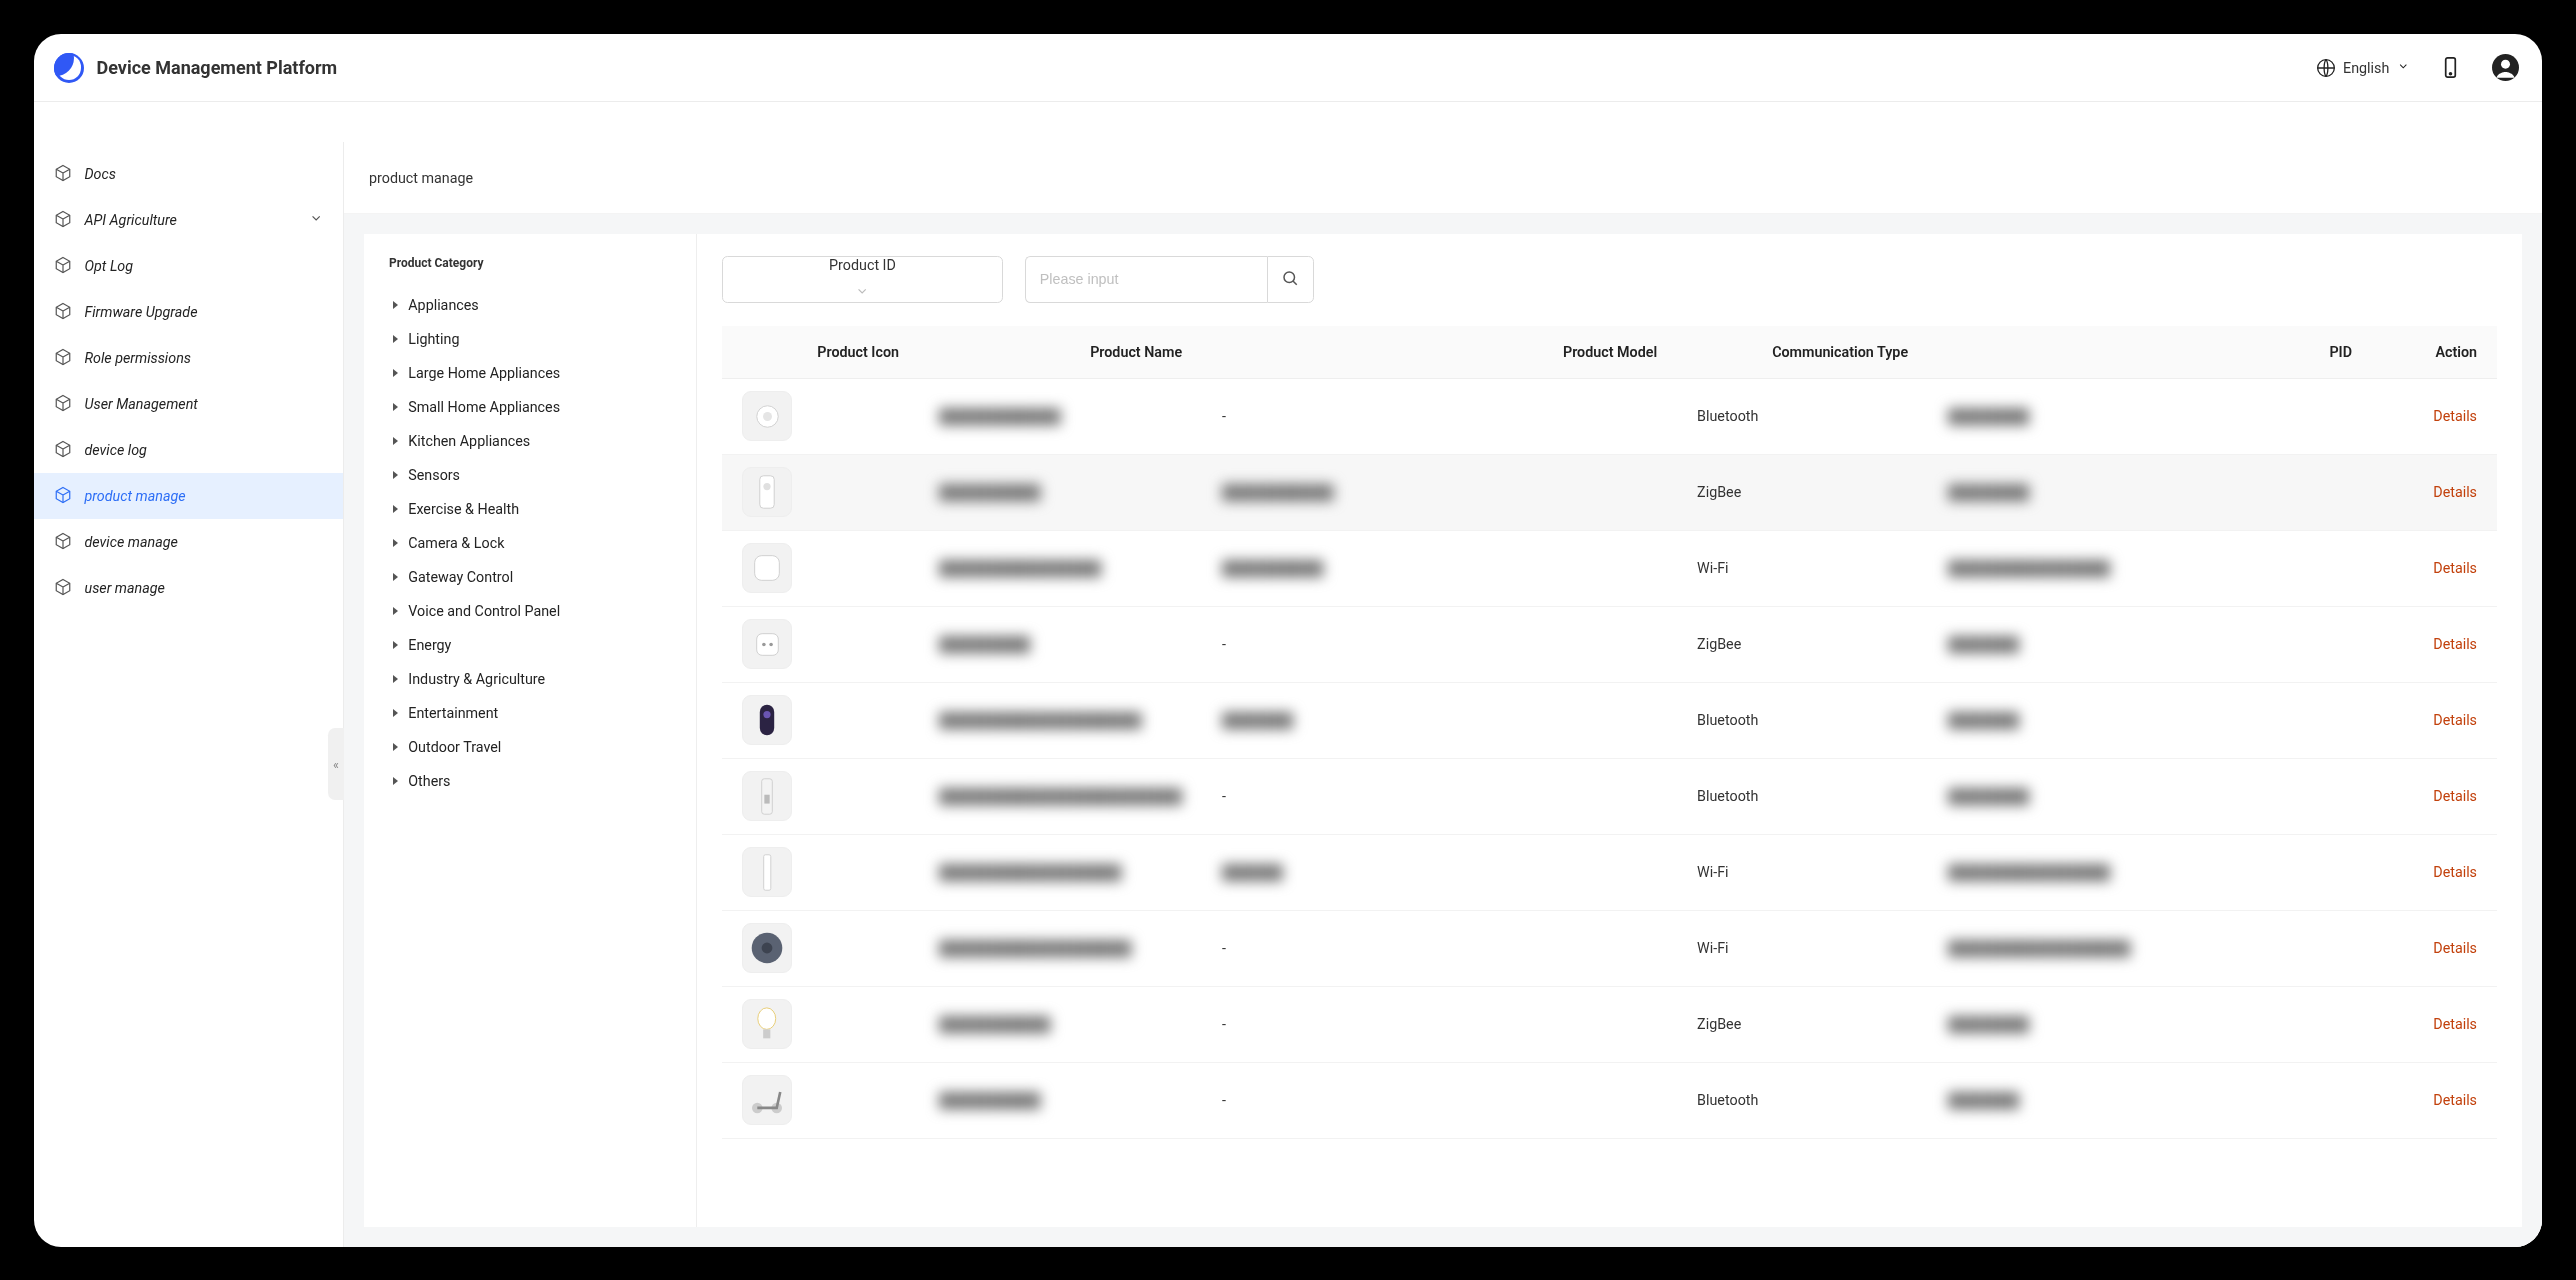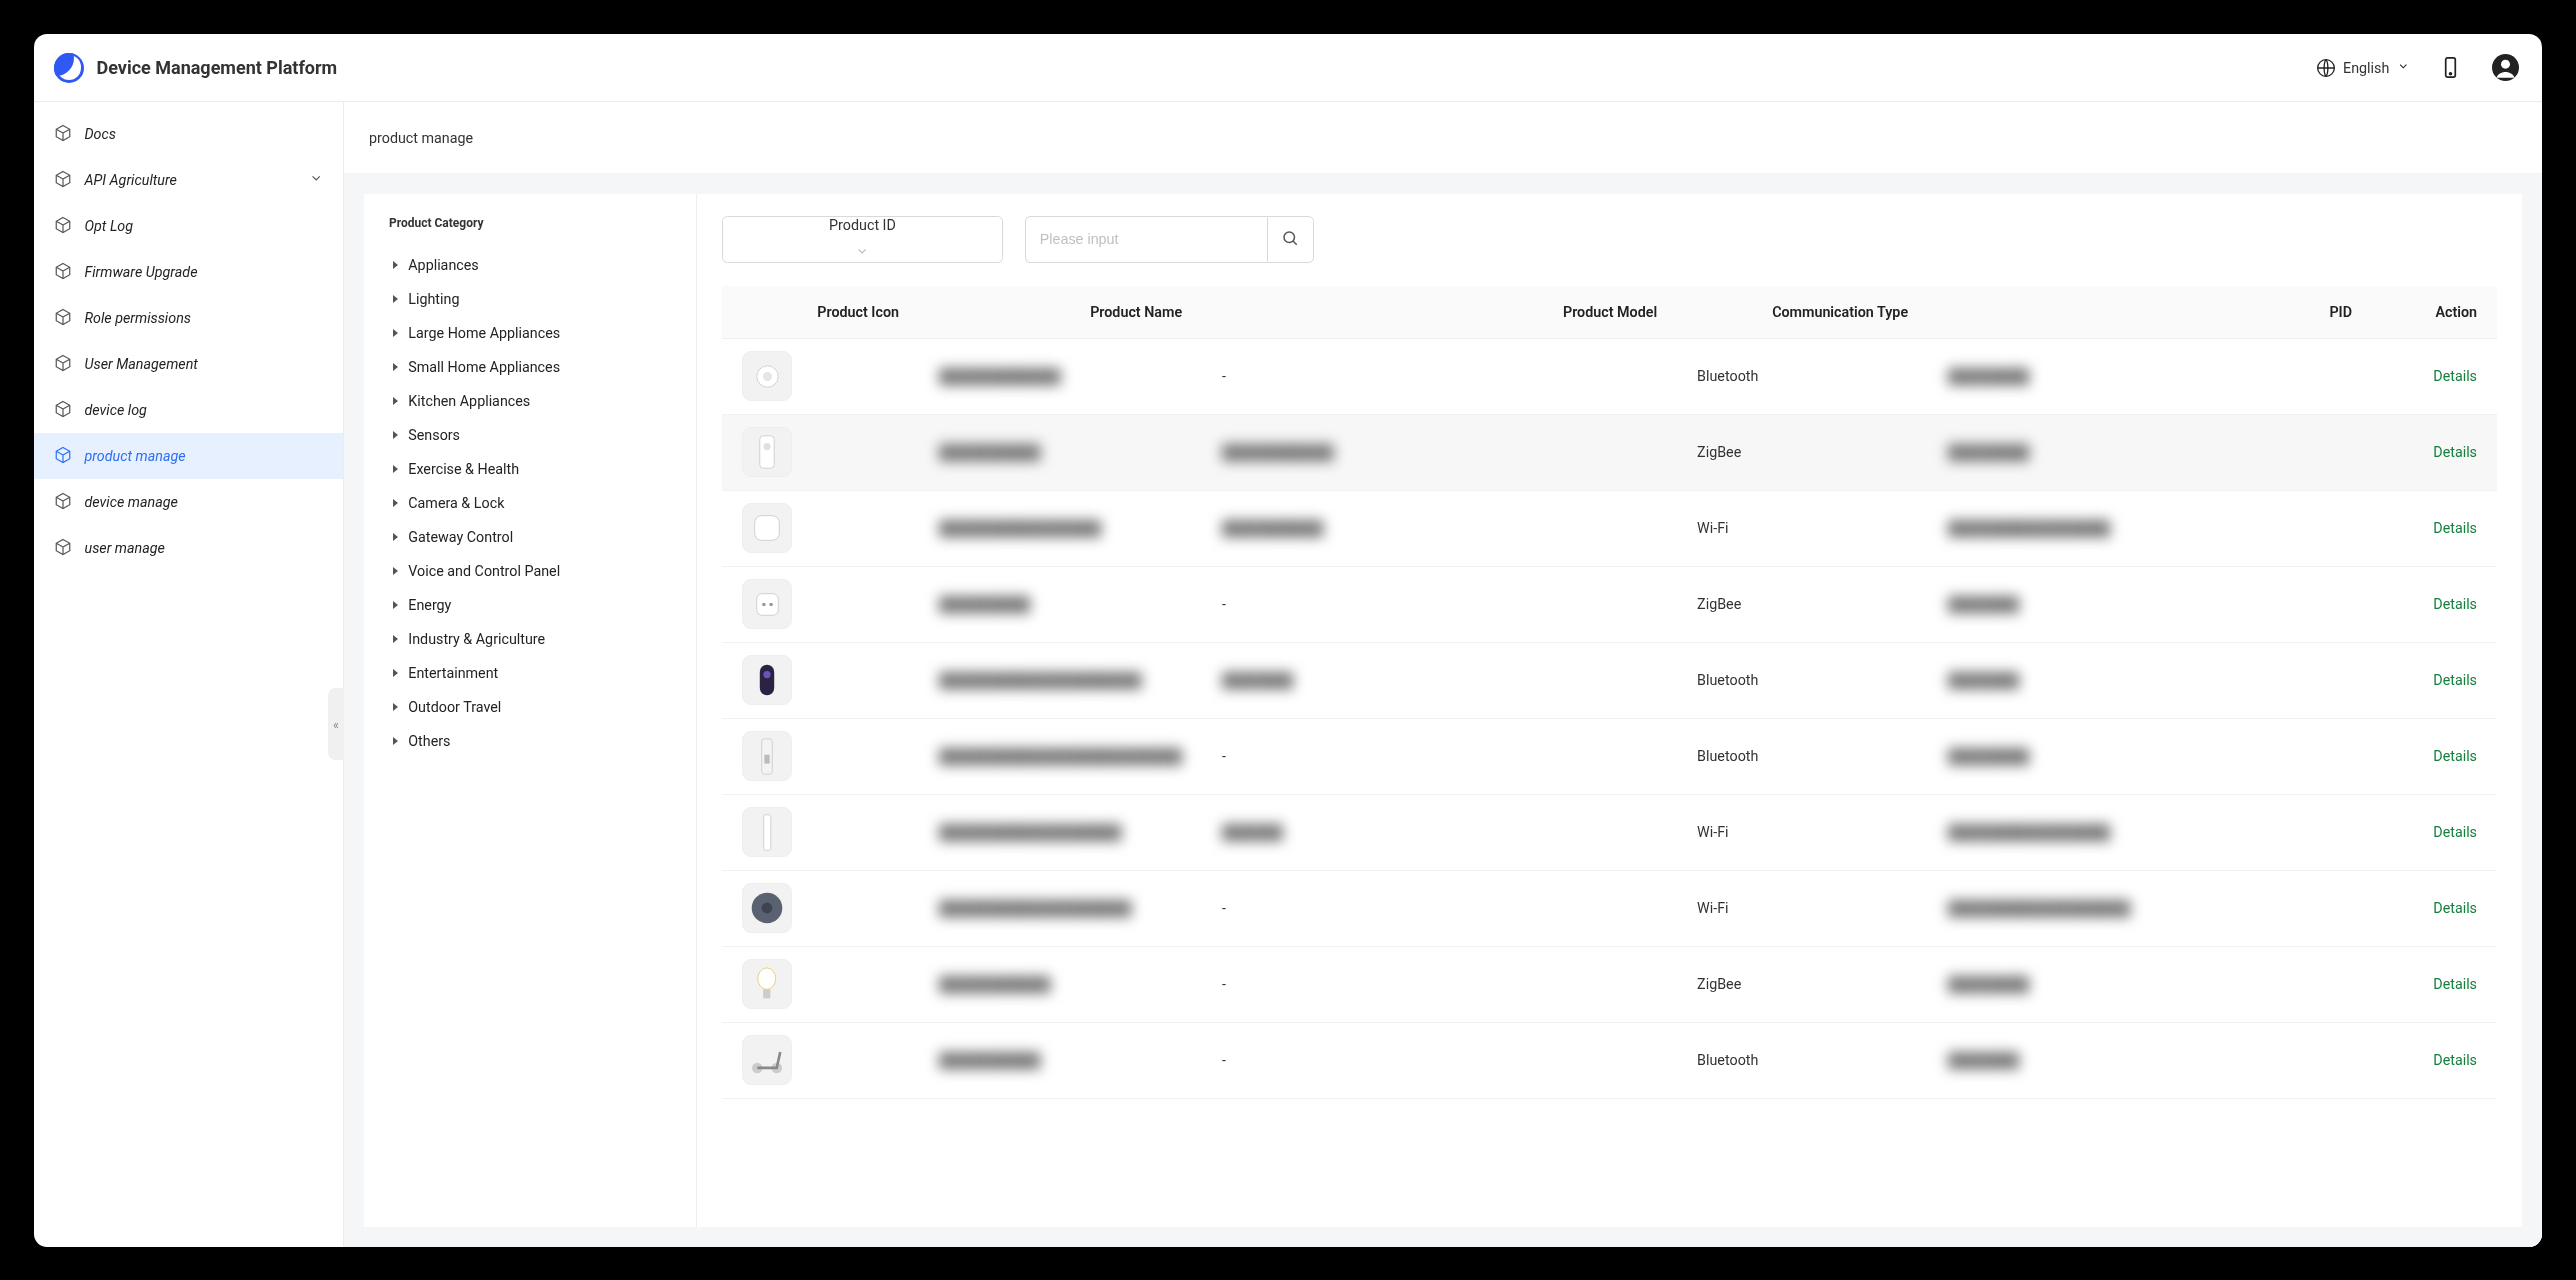--- a/index.html
+++ b/index.html
@@ -14,24 +14,25 @@
     width: 2576px;
     height: 1281px;
     background: #000;
     position: relative;
     padding: 34px;
   }
   .window {
     width: 100%;
     height: 100%;
     background: #fff;
-    border-radius: 13px;
+    border-radius: 27px;
     overflow: hidden;
     display: flex;
     flex-direction: column;
+    gap: 40px;
   }
 
   
   .top-header {
     height: 68px;
     border-bottom: 0.9px solid #ececec;
     display: flex;
     align-items: center;
     padding: 0 23px 0 20px;
     justify-content: space-between;
@@ -228,21 +229,21 @@
     vertical-align: middle;
     color:#333;
   }
   .product-table tbody tr.hovered { background:#f7f7f7; }
   .icon-thumb {
     width:50px;height:50px;border-radius:9px;background:#f2f2f2;
     display:flex;align-items:center;justify-content:center;color:#999;font-size:20px;
     border:0.9px solid #eee;
   }
   .blurred { filter: blur(6.3px); color:#777; user-select:none; }
-  .details-link { color:#15803d; cursor:pointer; text-align:right; display:block; }
+  .details-link { color:#c2410c; cursor:pointer; text-align:right; display:block; }
   td.col-action { text-align:right; }
 
   .col-icon{width:197px}
   .col-name{width:278px}
   .col-model{width:475px}
   .col-comm{width:251px}
   .col-pid{width:auto}
   .col-action{width:125px}
 
 </style>

